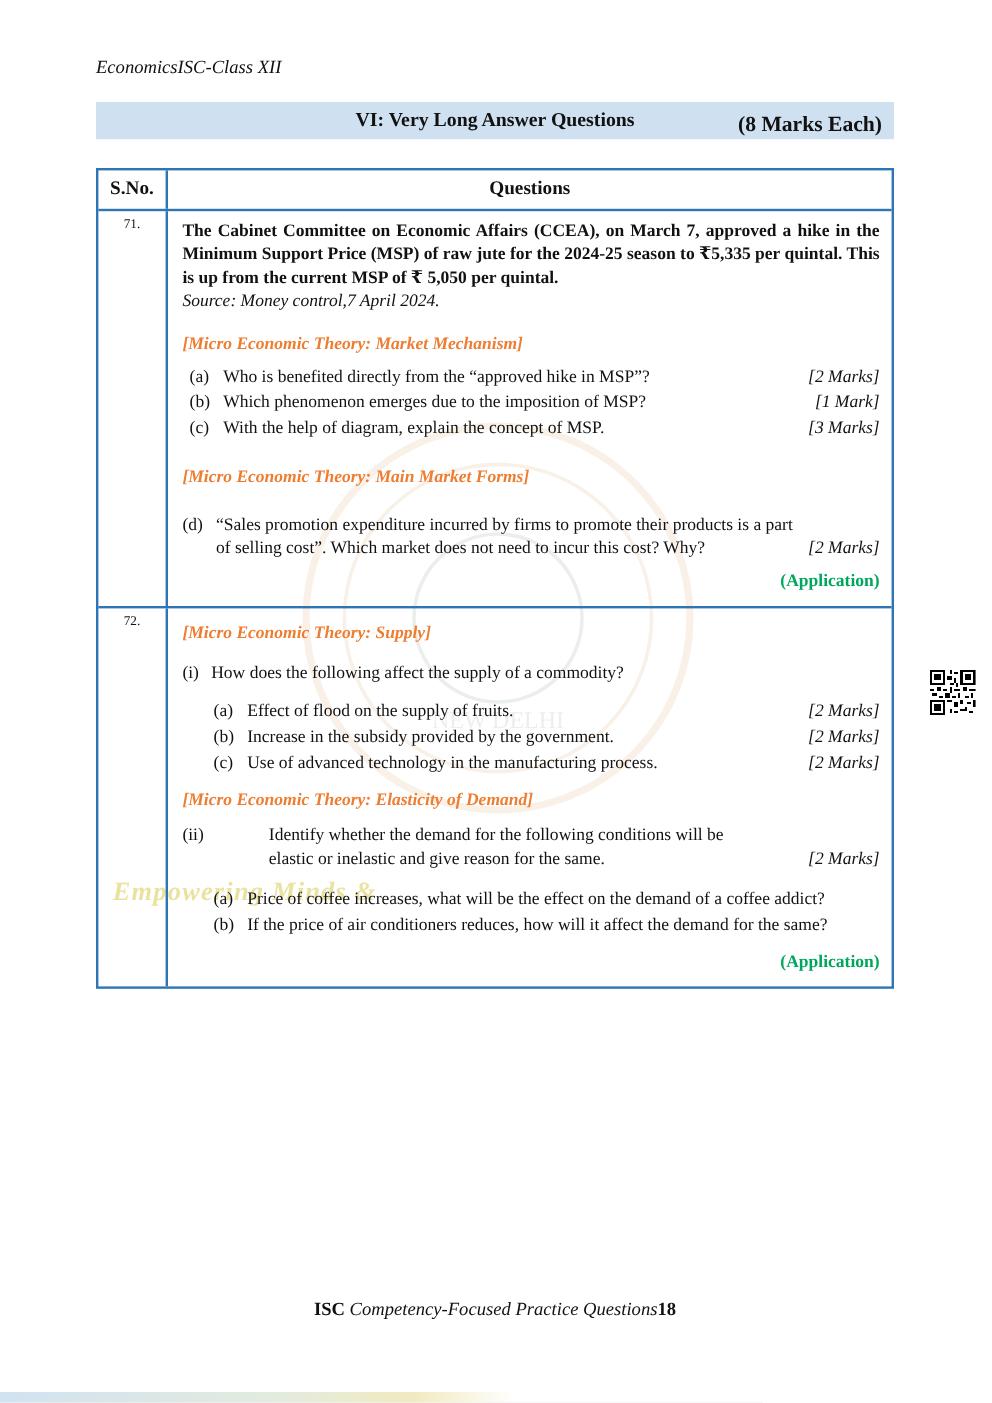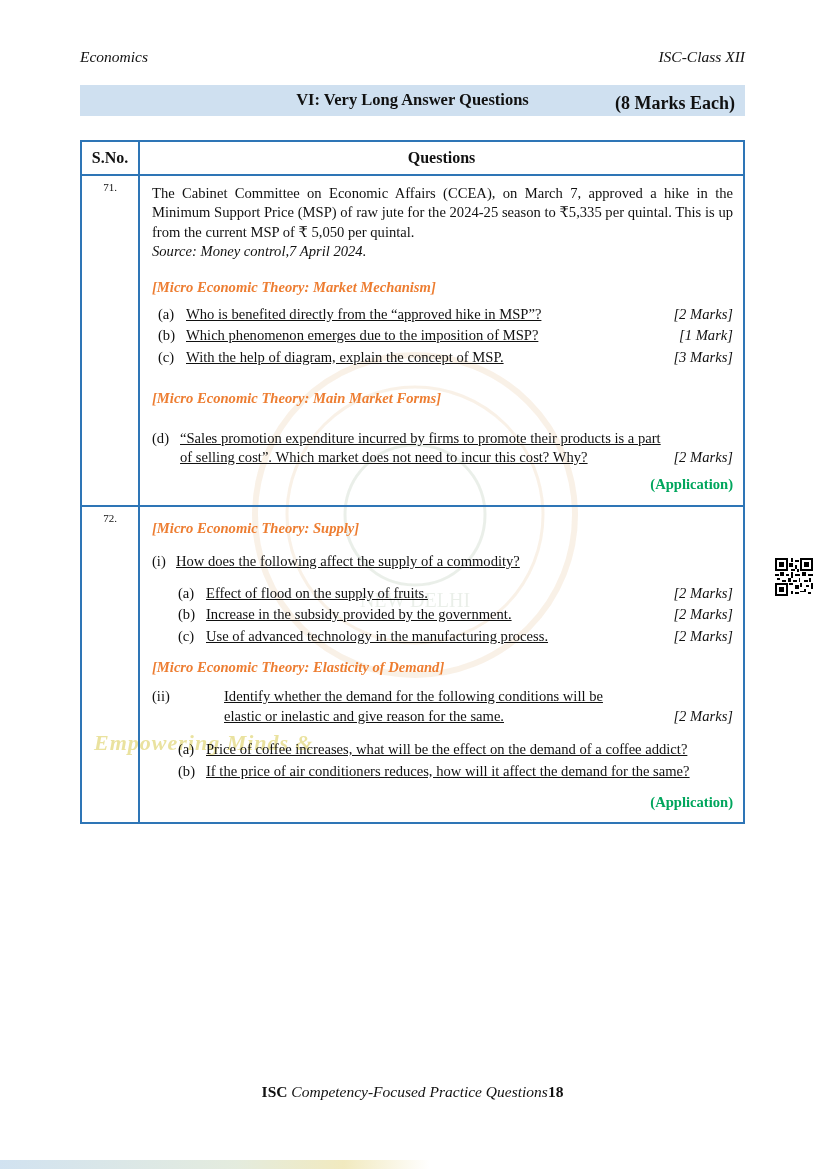--- a/index.html
+++ b/index.html
@@ -4,21 +4,21 @@
 <style>
   html,body { margin:0; padding:0; background:#e9e9e9; }
   .page {
     position:relative; width:827px; height:1169px; margin:0 auto;
     background:#ffffff; overflow:hidden;
     font-family:"Liberation Serif","DejaVu Serif",serif; color:#111;
   }
   
   .page-header {
     position:absolute; top:48px; left:80px; width:665px;
-    display:flex; justify-content:space-between;
+    display:flex; justify-content:flex-start;
     font-style:italic; font-size:15.5px; z-index:2;
   }
   
   .banner {
     position:absolute; top:85px; left:80px; width:665px; height:31px;
     background:#cfe0f0; z-index:2;
   }
   .banner-title {
     position:absolute; left:0; right:0; top:5px; text-align:center;
     font-weight:bold; font-size:16.5px;
@@ -32,29 +32,29 @@
     position:absolute; top:140px; left:80px; width:661px;
     border:2px solid #2e75b6; z-index:2; background:transparent;
   }
   .trow { display:grid; grid-template-columns:58px 1fr; }
   .trow + .trow { border-top:2px solid #2e75b6; }
   .thead { font-weight:bold; font-size:16px; }
   .thead .cell { padding:7px 4px; text-align:center; }
   .cell-sno { border-right:2px solid #2e75b6; text-align:center; }
   .body-sno { padding-top:5px; font-size:11px; }
   .cell-q { padding:8px 10px 10px 12px; font-size:14.6px; line-height:1.33; }
-  .intro { margin:0; text-align:justify; }
+  .intro { margin:0; text-align:justify;font-weight:bold; }
   .source { margin:0; font-style:italic; }
   .topic {
     color:#ed7d31; font-weight:bold; font-style:italic; margin:16px 0 8px 0;
   }
   .topic.indent { margin-top:22px; }
   .qline { display:flex; margin:2px 0 2px 6px; }
   .qline .qlabel { flex:0 0 28px; }
-  .qline .qtext { flex:1; padding-right:8px;text-decoration:underline; }
+  .qline .qtext { flex:1; padding-right:8px; }
   .qline .marks { font-style:italic; white-space:nowrap; align-self:flex-end; }
   .qline.wide { margin-left:0; margin-top:20px; }
   .qline.deep { margin-left:26px; }
   .application {
     text-align:right; color:#00a65d; font-weight:bold; margin-top:8px;
   }
   
   .page-footer {
     position:absolute; top:1083px; left:80px; width:665px;
     display:flex; justify-content:center; font-size:15.5px; z-index:2;

